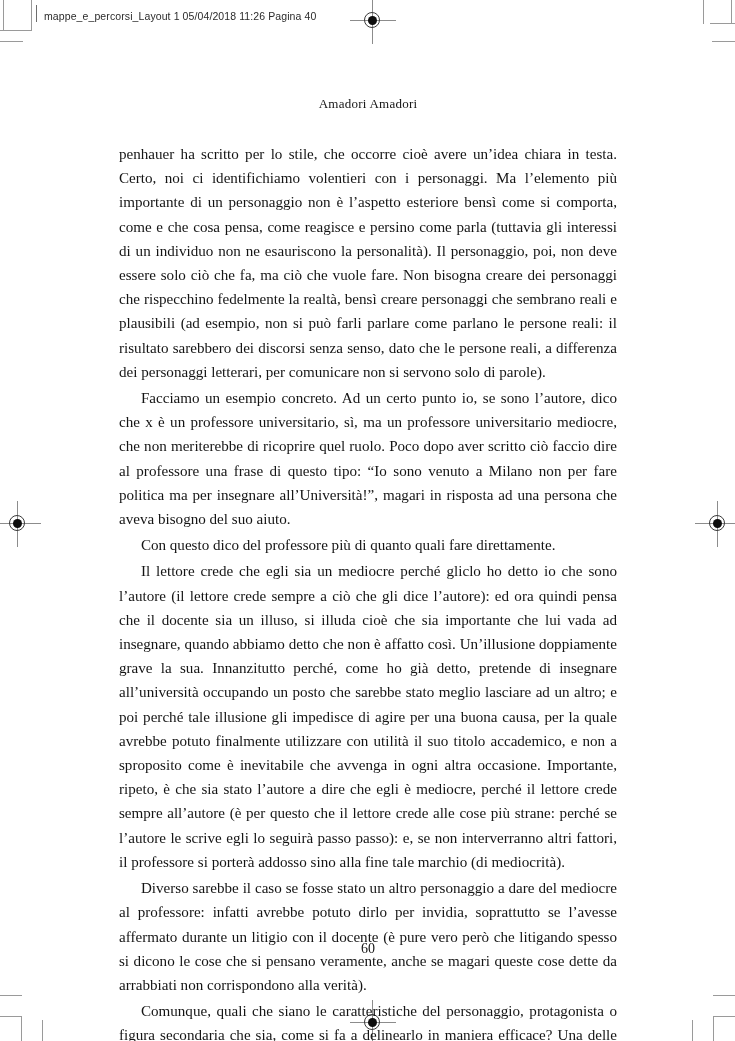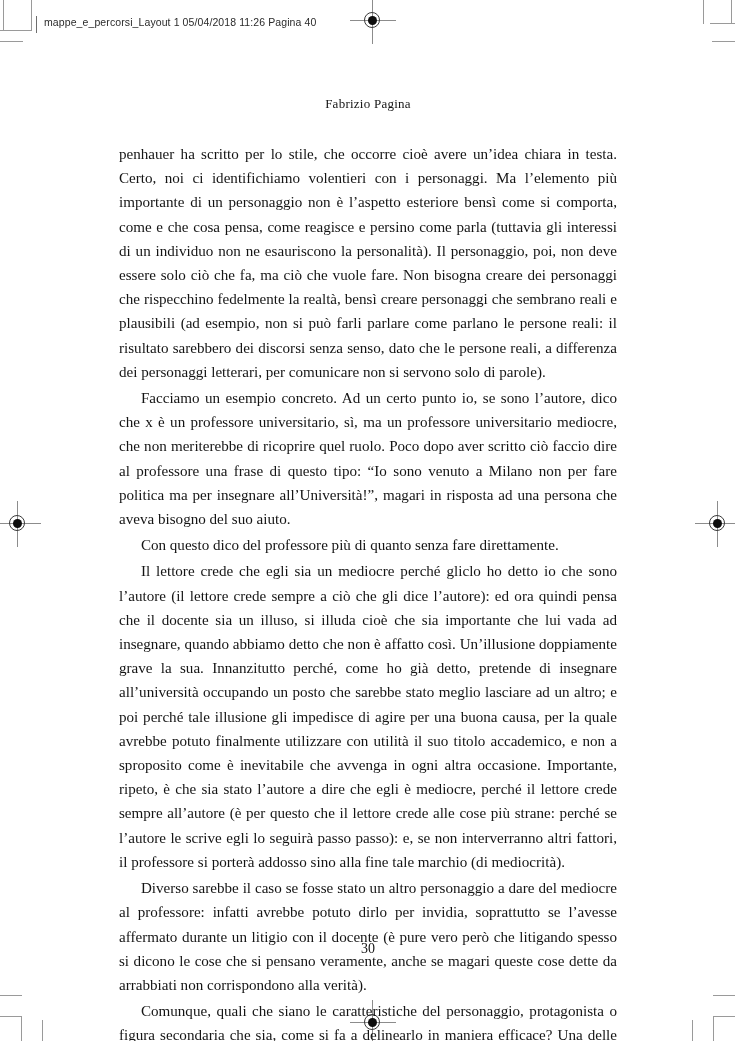--- a/index.html
+++ b/index.html
@@ -14,25 +14,25 @@
     position: relative;
     overflow: hidden;
     font-family: "Liberation Serif", "DejaVu Serif", serif;
     color: #1a1a1a;
     -webkit-font-smoothing: antialiased;
   }
 
   
   .slug {
     position: absolute;
-    top: 16px;
+    top: 2px;
     left: 36px;
     height: 20px;
     display: flex;
-    align-items: flex-start;
+    align-items: flex-end;
     font-family: "Liberation Sans", "DejaVu Sans", sans-serif;
     font-size: 10.5px;
     color: #2b2b2b;
     white-space: nowrap;
     letter-spacing: 0.1px;
   }
   .slug .slug-rule {
     display: inline-block;
     width: 1px;
     height: 17px;
@@ -204,23 +204,23 @@
   <span class="dot"></span>
 </div>
 <div class="reg" id="reg-bottom">
   <span class="cross-h"></span>
   <span class="cross-v"></span>
   <span class="ring"></span>
   <span class="dot"></span>
 </div>
 
 <div class="page-body">
-  <div class="running-head">Fabrizio Pagina</div>
+  <div class="running-head">Amadori Amadori</div>
 
   <p class="para first">penhauer ha scritto per lo stile, che occorre cioè avere un’idea chiara in testa. Certo, noi ci identifichiamo volentieri con i personaggi. Ma l’elemento più importante di un personaggio non è l’aspetto esteriore bensì come si comporta, come e che cosa pensa, come reagisce e persino come parla (tuttavia gli interessi di un individuo non ne esauriscono la personalità). Il personaggio, poi, non deve essere solo ciò che fa, ma ciò che vuole fare. Non bisogna creare dei personaggi che rispecchino fedelmente la realtà, bensì creare personaggi che sembrano reali e plausibili (ad esempio, non si può farli parlare come parlano le persone reali: il risultato sarebbero dei discorsi senza senso, dato che le persone reali, a differenza dei personaggi letterari, per comunicare non si servono solo di parole).</p>
   <p class="para indent">Facciamo un esempio concreto. Ad un certo punto io, se sono l’autore, dico che x è un professore universitario, sì, ma un professore universitario mediocre, che non meriterebbe di ricoprire quel ruolo. Poco dopo aver scritto ciò faccio dire al professore una frase di questo tipo: “Io sono venuto a Milano non per fare politica ma per insegnare all’Università!”, magari in risposta ad una persona che aveva bisogno del suo aiuto.</p>
-  <p class="para indent">Con questo dico del professore più di quanto senza fare direttamente.</p>
+  <p class="para indent">Con questo dico del professore più di quanto quali fare direttamente.</p>
   <p class="para indent">Il lettore crede che egli sia un mediocre perché gliclo ho detto io che sono l’autore (il lettore crede sempre a ciò che gli dice l’autore): ed ora quindi pensa che il docente sia un illuso, si illuda cioè che sia importante che lui vada ad insegnare, quando abbiamo detto che non è affatto così. Un’illusione doppiamente grave la sua. Innanzitutto perché, come ho già detto, pretende di insegnare all’università occupando un posto che sarebbe stato meglio lasciare ad un altro; e poi perché tale illusione gli impedisce di agire per una buona causa, per la quale avrebbe potuto finalmente utilizzare con utilità il suo titolo accademico, e non a sproposito come è inevitabile che avvenga in ogni altra occasione. Importante, ripeto, è che sia stato l’autore a dire che egli è mediocre, perché il lettore crede sempre all’autore (è per questo che il lettore crede alle cose più strane: perché se l’autore le scrive egli lo seguirà passo passo): e, se non interverranno altri fattori, il professore si porterà addosso sino alla fine tale marchio (di mediocrità).</p>
   <p class="para indent">Diverso sarebbe il caso se fosse stato un altro personaggio a dare del mediocre al professore: infatti avrebbe potuto dirlo per invidia, soprattutto se l’avesse affermato durante un litigio con il docente (è pure vero però che litigando spesso si dicono le cose che si pensano veramente, anche se magari queste cose dette da arrabbiati non corrispondono alla verità).</p>
   <p class="para indent">Comunque, quali che siano le caratteristiche del personaggio, protagonista o figura secondaria che sia, come si fa a delinearlo in maniera efficace? Una delle possibili risposte è abbastanza semplice: come facciamo nella vita di tutti</p>
 
-  <div class="folio">30</div>
+  <div class="folio">60</div>
 </div>
 
 </body></html>

